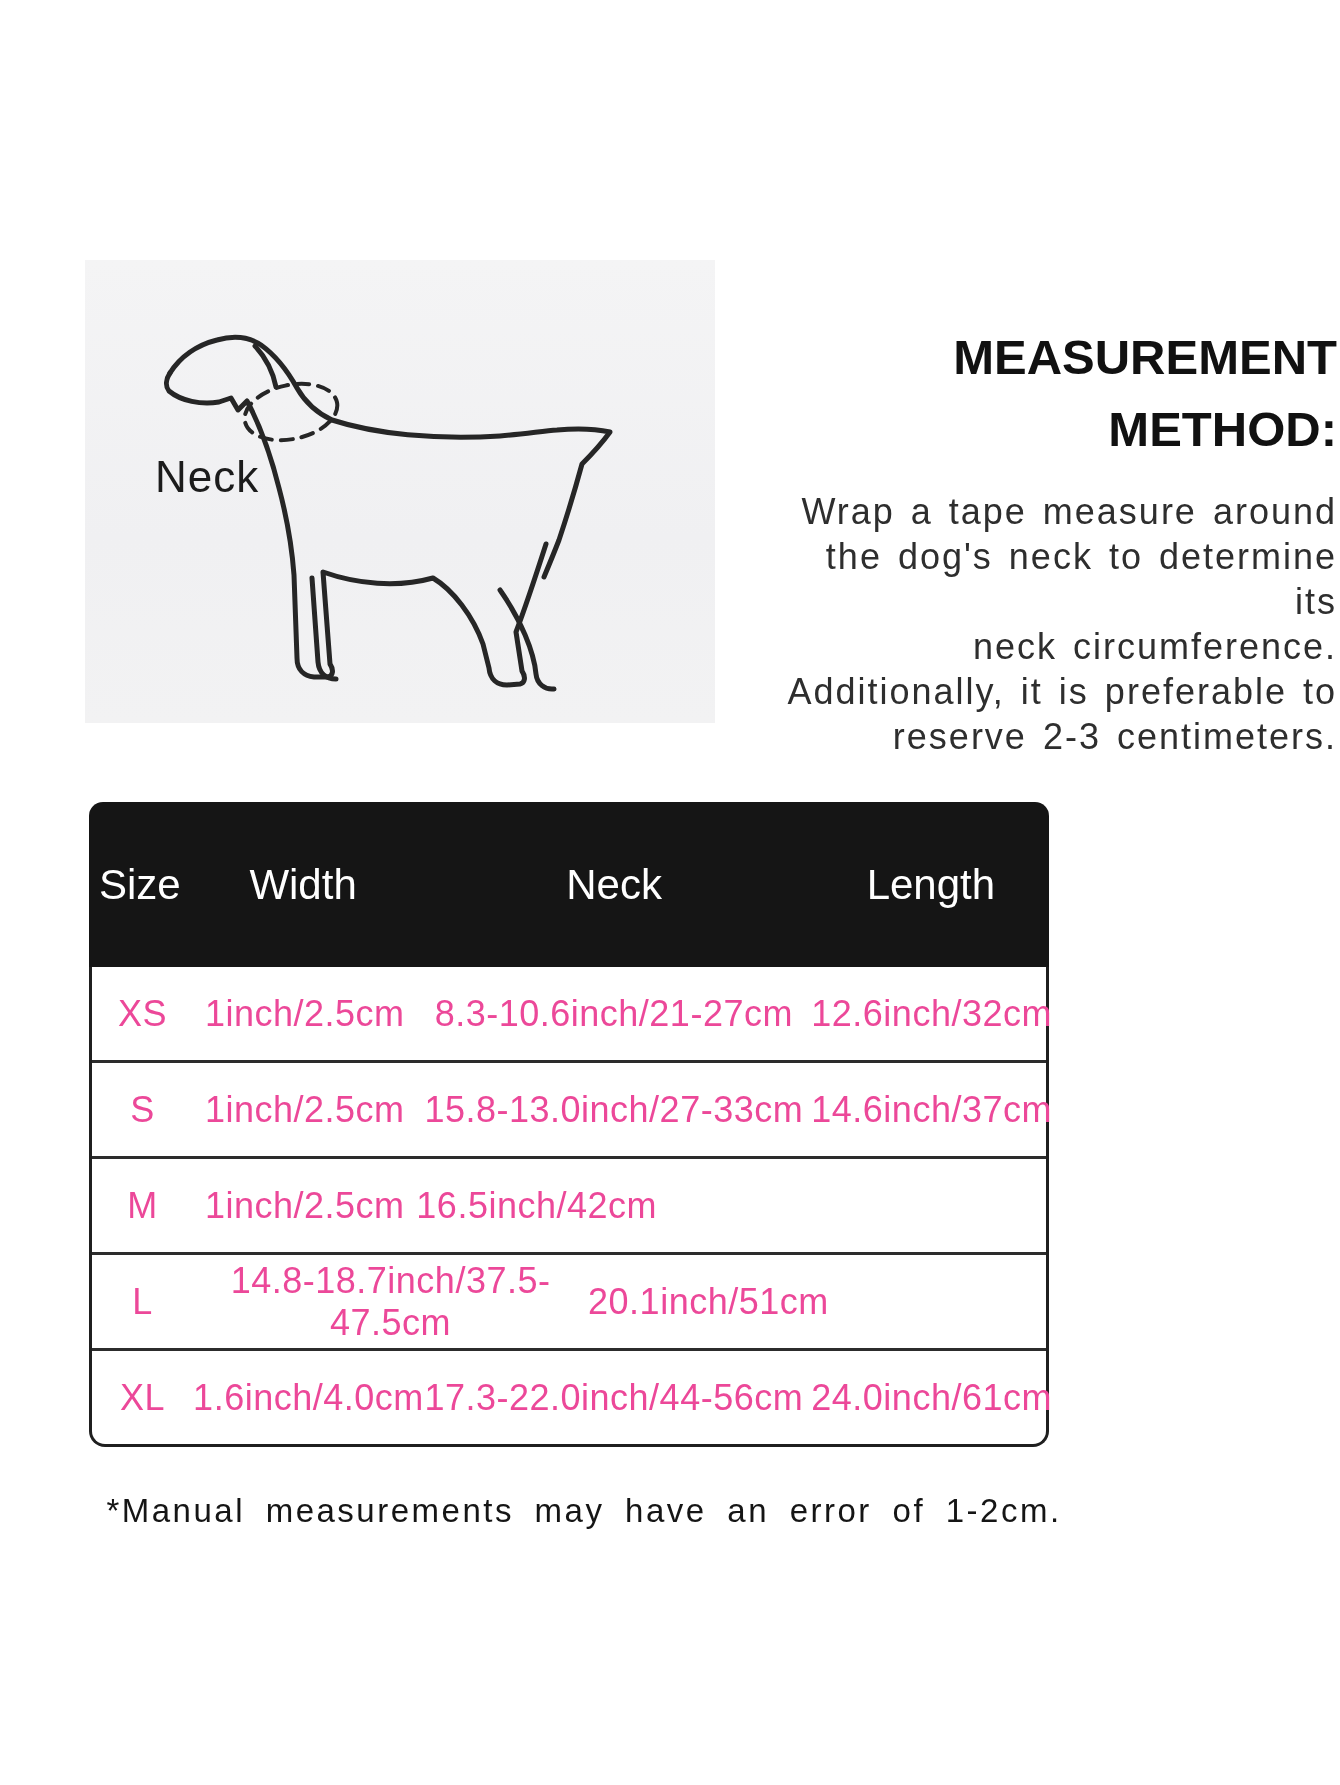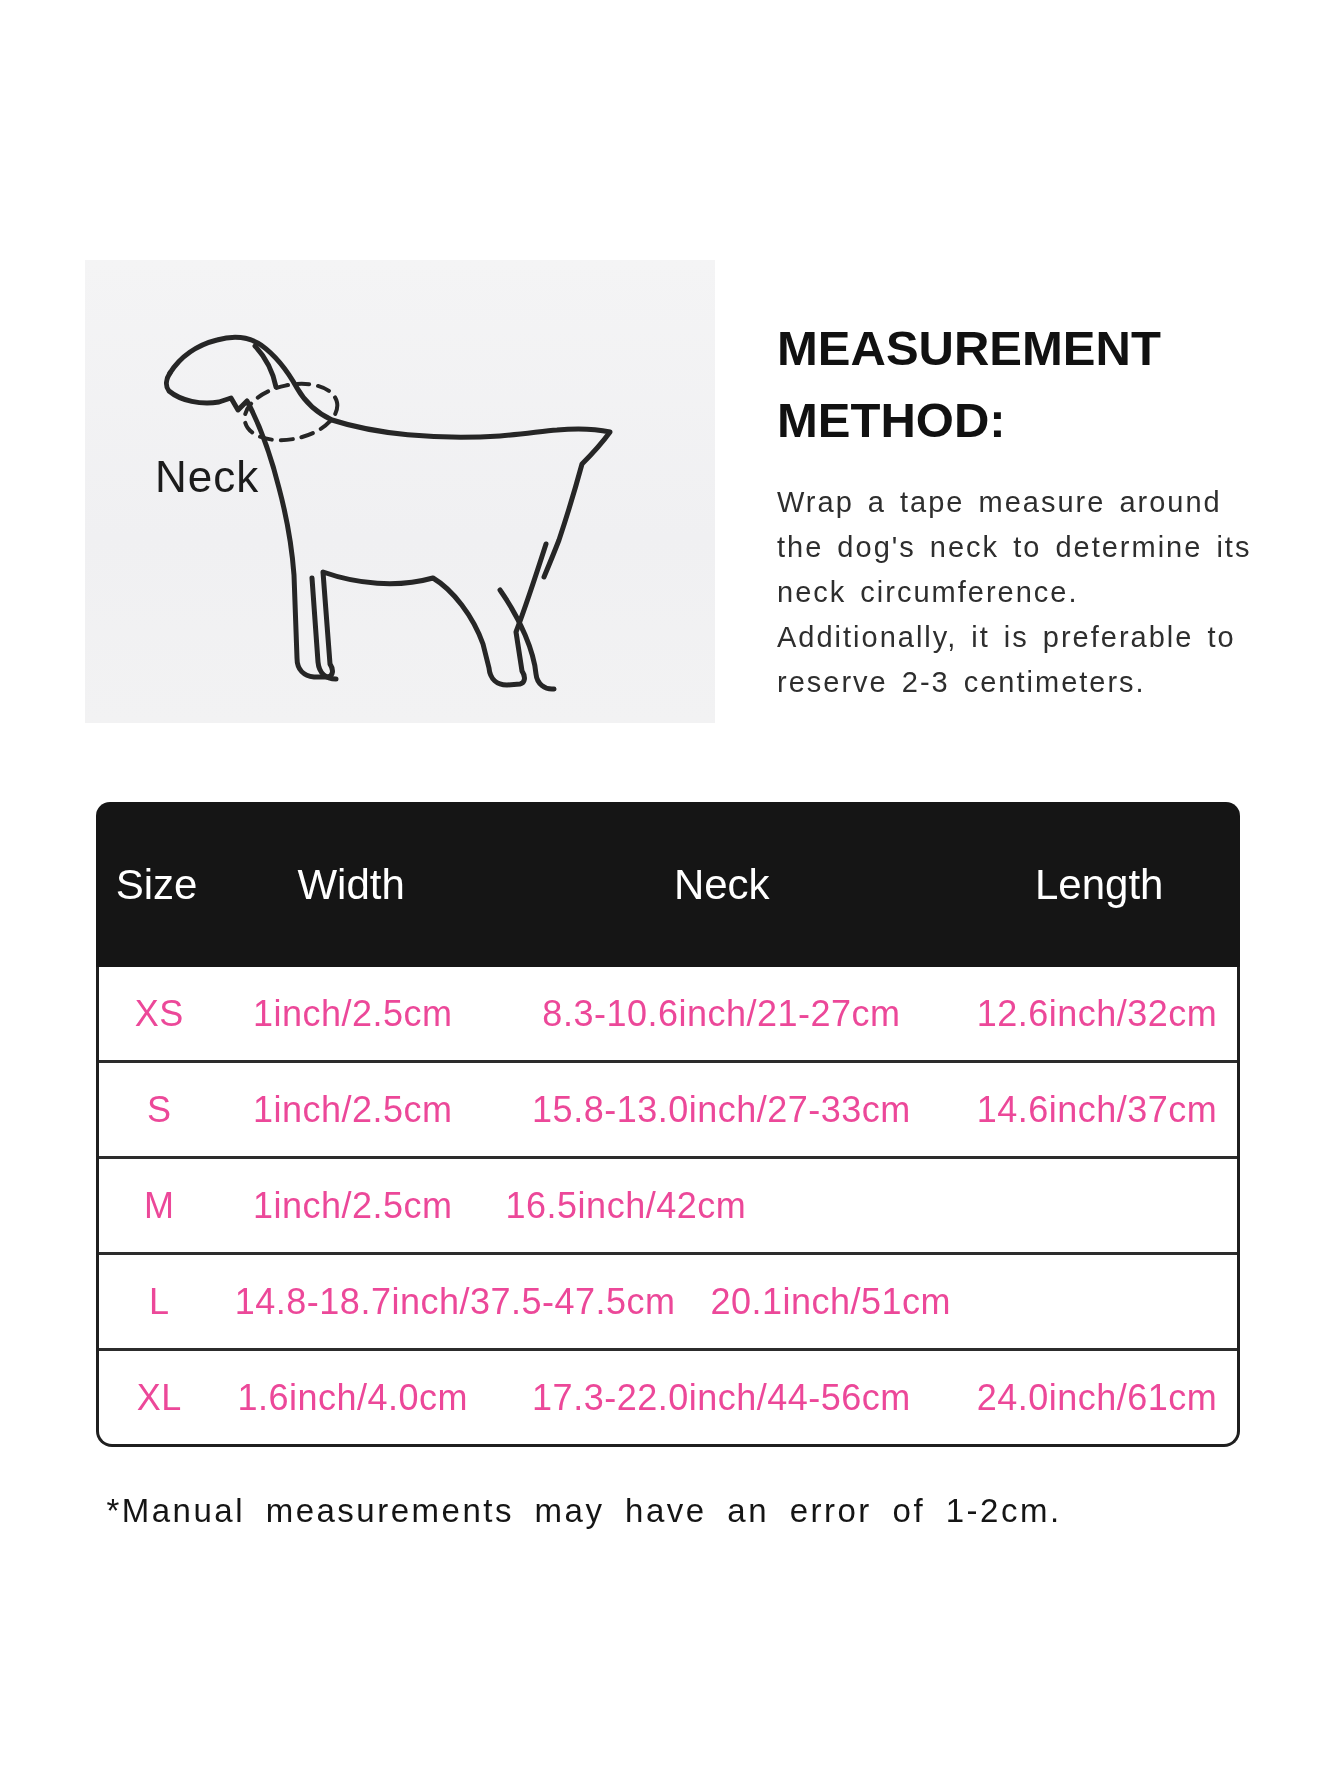--- a/index.html
+++ b/index.html
@@ -17,34 +17,34 @@
     position:absolute;left:85px;top:260px;width:630px;height:463px;
     background:linear-gradient(180deg,#f4f4f5 0%,#f0f0f2 60%,#f2f2f3 100%);
   }
   .illus-panel svg{position:absolute;left:0;top:0;}
   .neck-label{
     position:absolute;left:70px;top:192px;
     font-size:44px;color:#1c1c1c;letter-spacing:1px;
   }
 
   
-  .method{position:absolute;left:777px;top:312px;width:560px;}
+  .method{position:absolute;left:777px;top:321px;width:560px;text-align:right;}
   .method-title{
     font-size:49px;font-weight:bold;color:#111111;
     line-height:72px;letter-spacing:0px;margin:0;
   }
   .method-body{
     margin-top:24px;
-    font-size:29px;color:#2e2e2e;
+    font-size:36px;color:#2e2e2e;
     line-height:45px;letter-spacing:2px;word-spacing:4px;
     white-space:pre-line;
   }
 
   
-  .size-table{position:absolute;left:96px;top:802px;width:1144px;}
+  .size-table{position:absolute;left:89px;top:802px;width:960px;}
   .tbl-header{
     background:#151515;color:#ffffff;
     height:165px;display:flex;align-items:center;
     border-radius:14px 14px 0 0;
     font-size:42px;
   }
   .tbl-body{
     border:3px solid #1f1f1f;border-top:none;
     border-radius:0 0 16px 16px;
     background:#ffffff;

